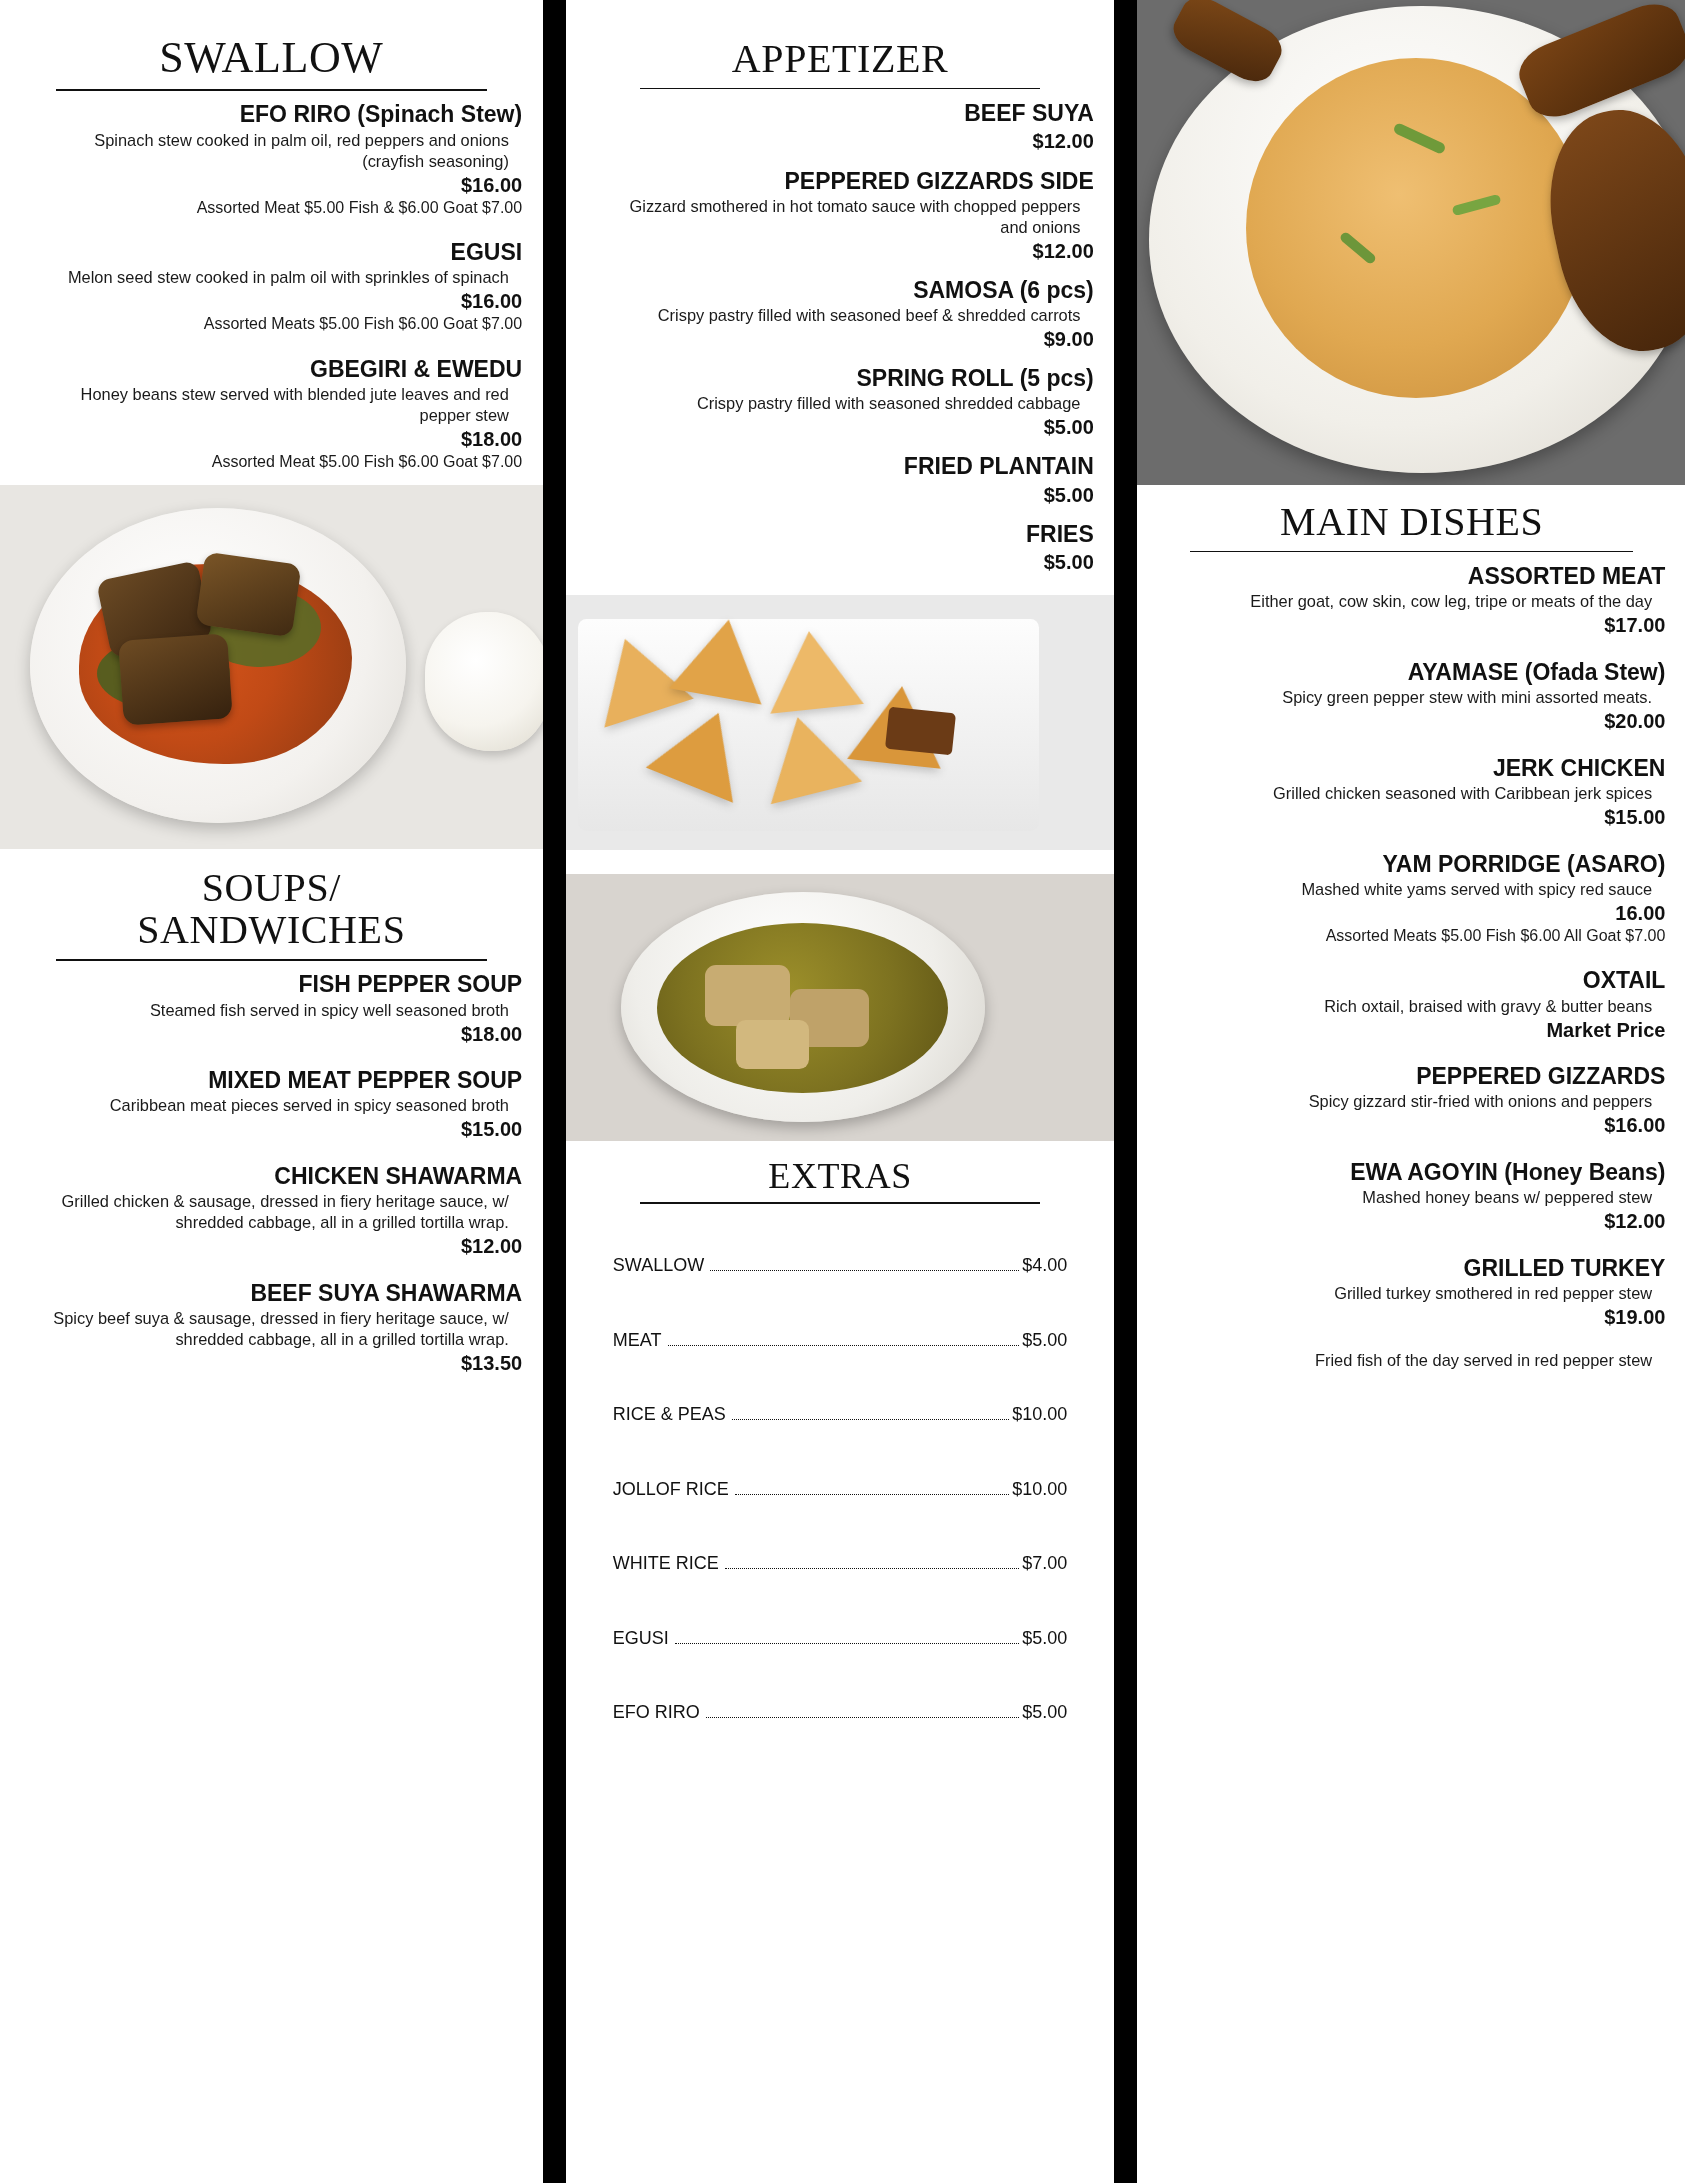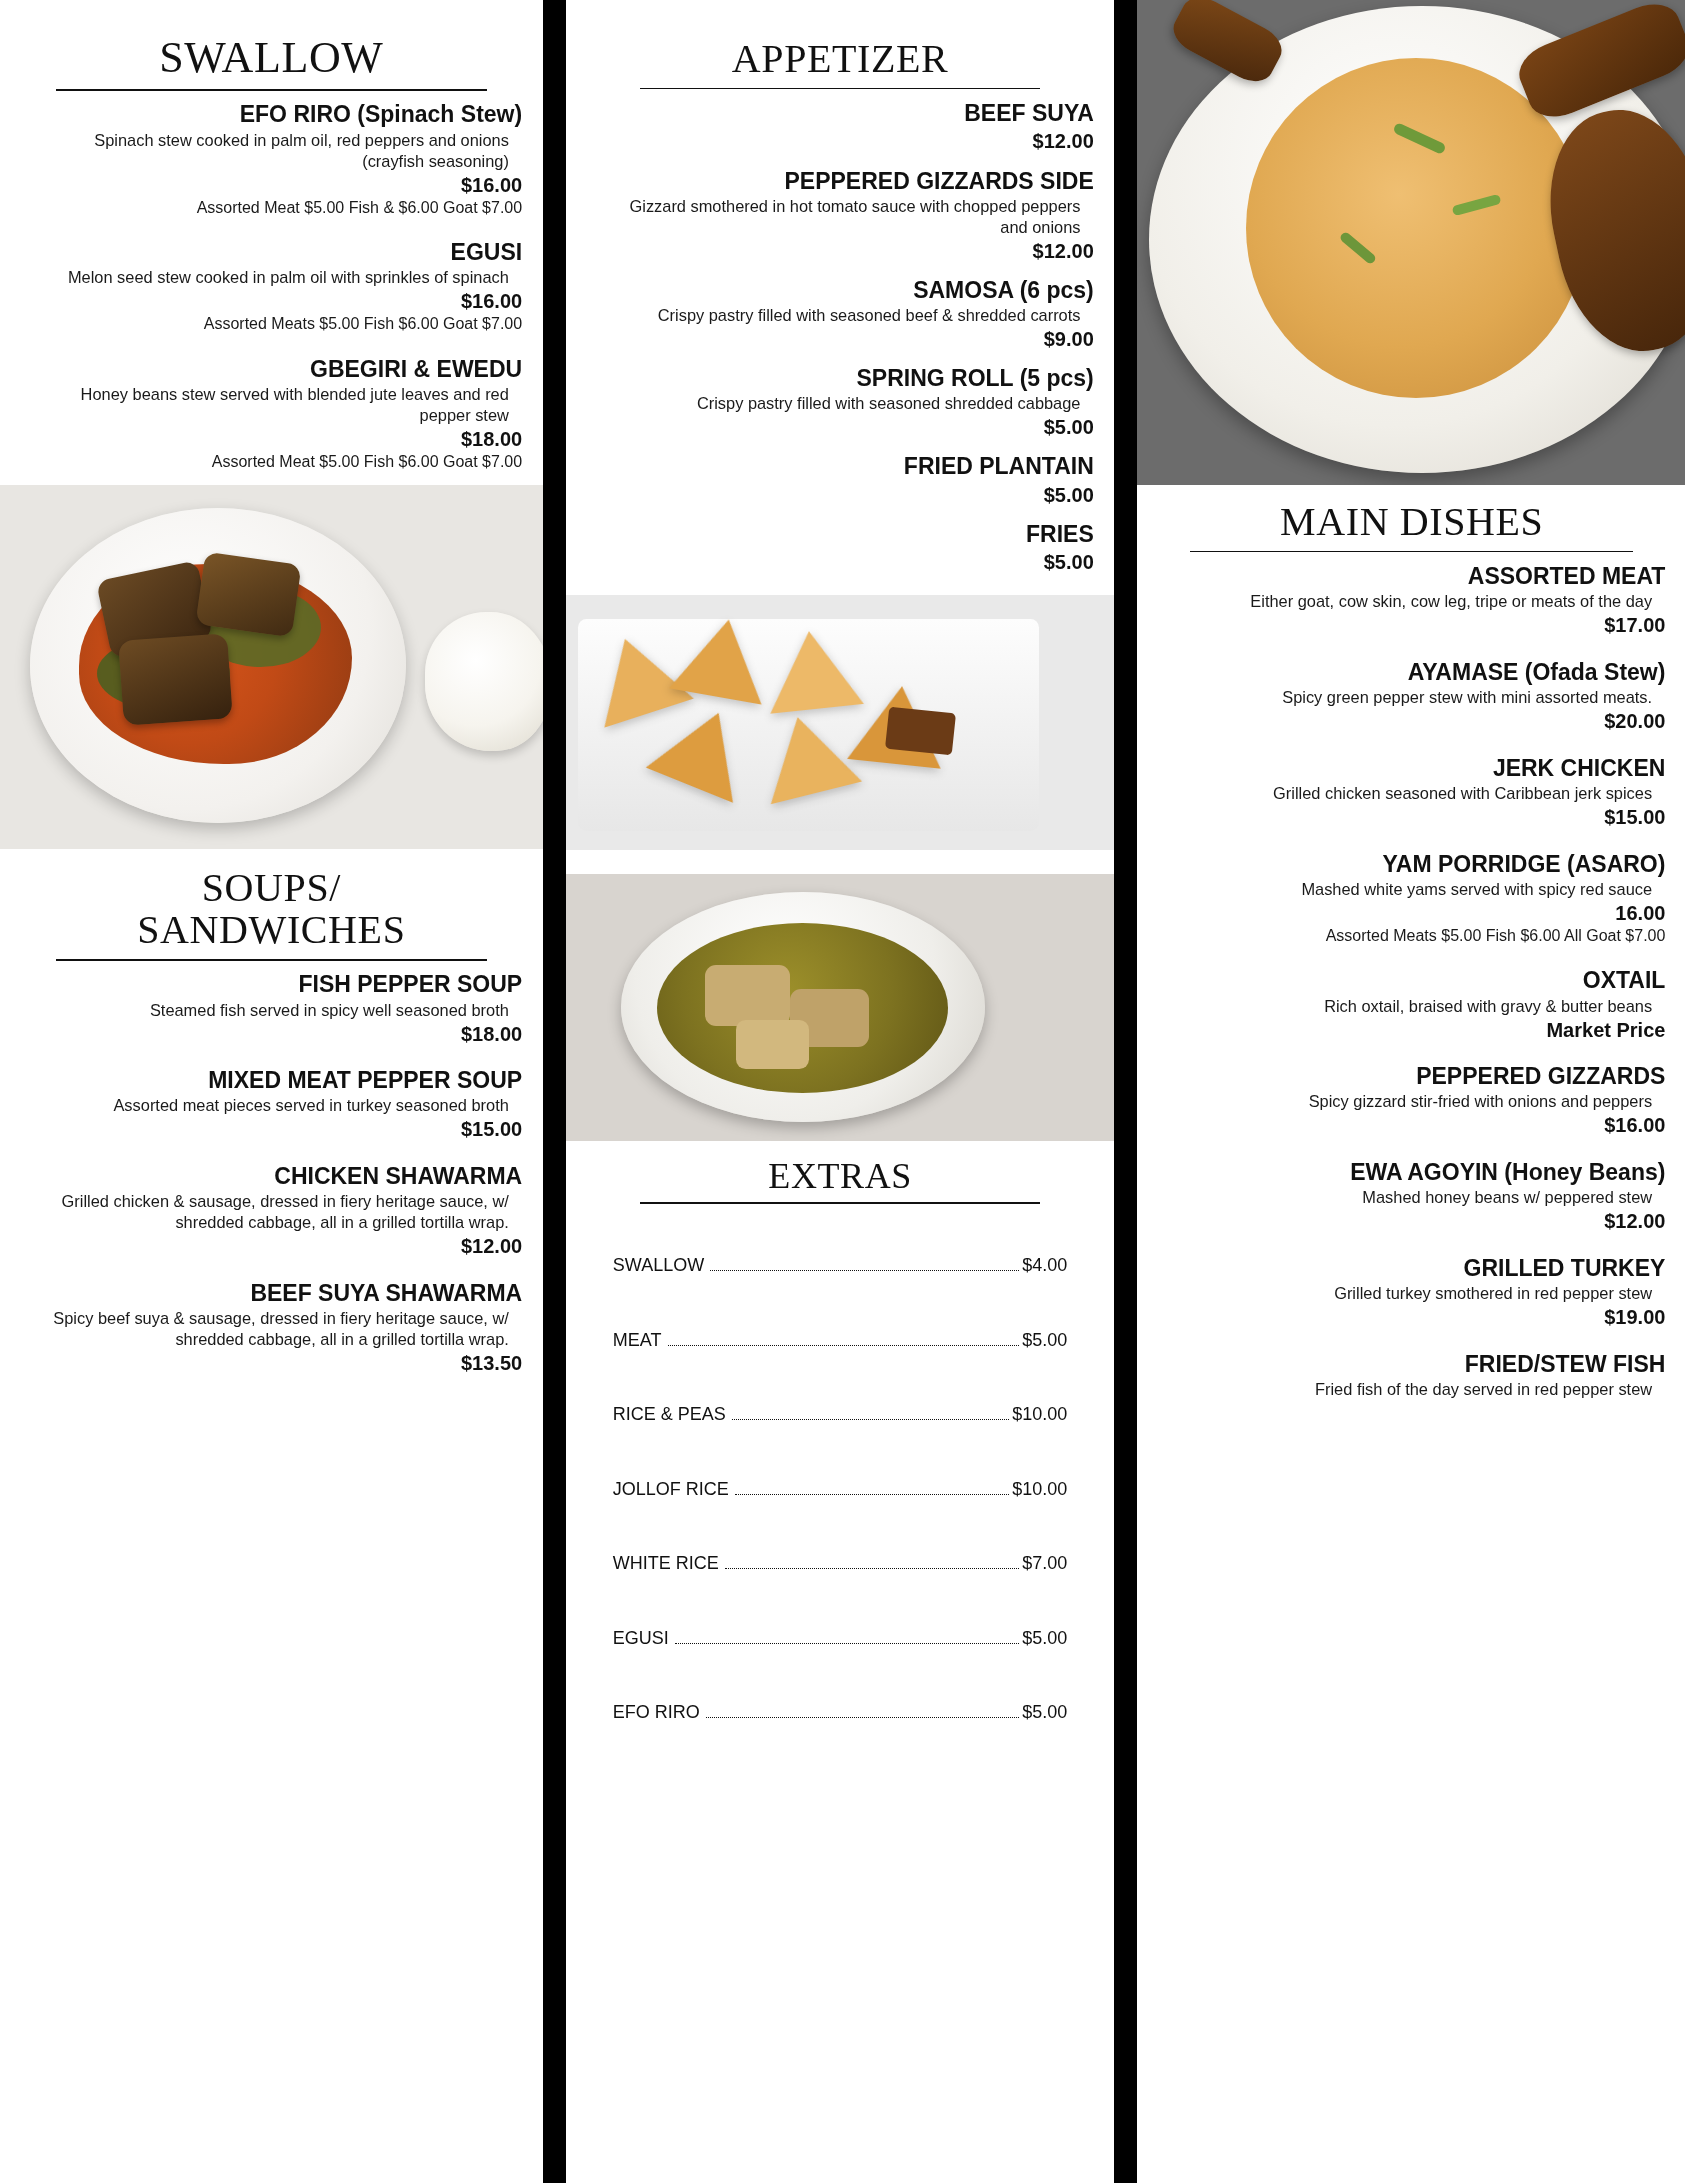--- a/index.html
+++ b/index.html
@@ -224,21 +224,21 @@
 
       <div class="item">
         <div class="item-name">FISH PEPPER SOUP</div>
         <div class="item-desc">Steamed fish served in spicy well seasoned broth</div>
         <div class="item-price">$18.00</div>
       </div>
       <div class="sp-md"></div>
 
       <div class="item">
         <div class="item-name">MIXED MEAT PEPPER SOUP</div>
-        <div class="item-desc">Assorted meat pieces served in turkey seasoned broth</div>
+        <div class="item-desc">Caribbean meat pieces served in spicy seasoned broth</div>
         <div class="item-price">$15.00</div>
       </div>
       <div class="sp-md"></div>
 
       <div class="item">
         <div class="item-name">CHICKEN SHAWARMA</div>
         <div class="item-desc">Grilled chicken &amp; sausage, dressed in fiery heritage sauce, w/ shredded cabbage, all in a grilled tortilla wrap.</div>
         <div class="item-price">$12.00</div>
       </div>
       <div class="sp-md"></div>
@@ -436,21 +436,20 @@
       <div class="sp-md"></div>
 
       <div class="item">
         <div class="item-name">GRILLED TURKEY</div>
         <div class="item-desc">Grilled turkey smothered in red pepper stew</div>
         <div class="item-price">$19.00</div>
       </div>
       <div class="sp-md"></div>
 
       <div class="item">
-        <div class="item-name">FRIED/STEW FISH</div>
         <div class="item-desc">Fried fish of the day served in red pepper stew</div>
       </div>
     </div>
 
   </div>
 
 </div>
 
 
 </body></html>

